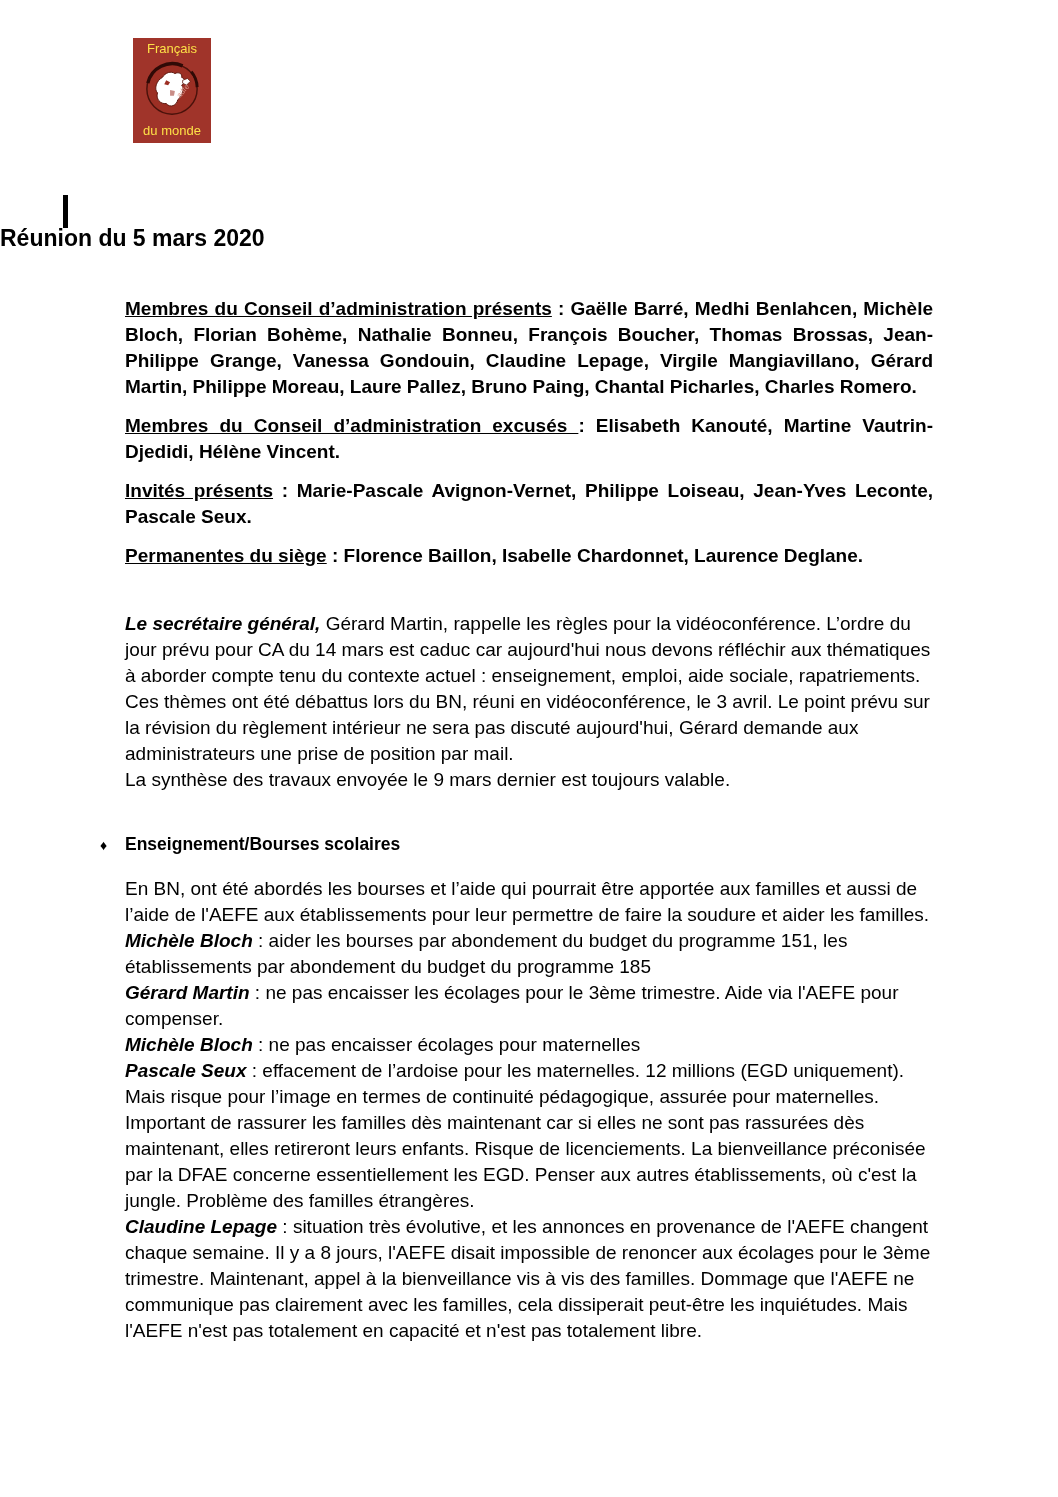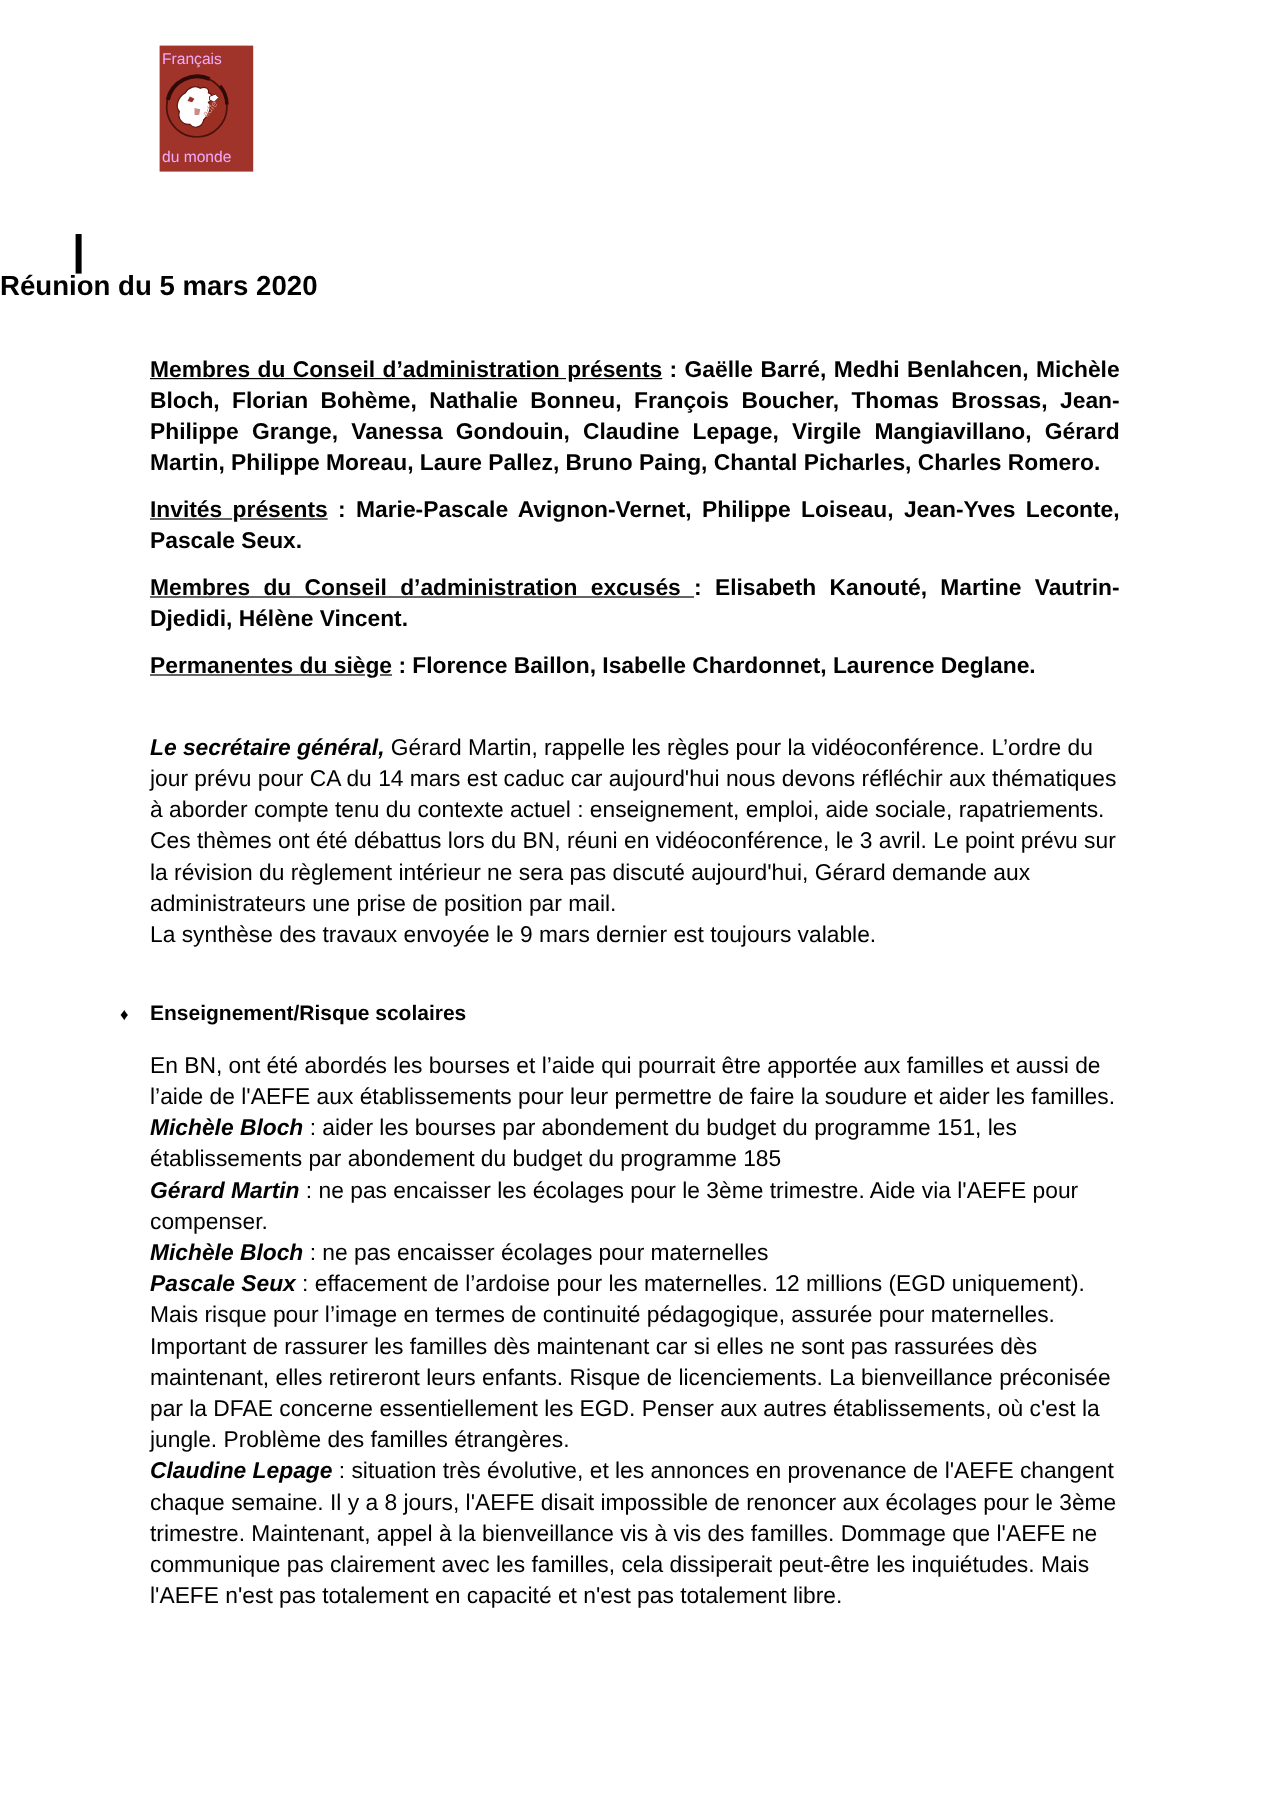--- a/index.html
+++ b/index.html
@@ -18,24 +18,24 @@
   
   .header {
     display: flex;
     align-items: flex-start;
     padding: 38px 0 0 133px;
   }
   .logo {
     width: 78px;
     height: 105px;
     background: #a0342a;
-    color: #f0abfc;
+    color: #fde047;
     display: flex;
     flex-direction: column;
-    align-items: flex-start;
+    align-items: center;
     justify-content: space-between;
     padding: 4px 2px 5px 2px;
     flex: 0 0 auto;
   }
   .logo-text {
     font-size: 13px;
     line-height: 14px;
     white-space: nowrap;
   }
   .logo-globe { width: 58px; height: 60px; display: block; }
@@ -140,33 +140,33 @@
   </div>
 
   <div class="revision-bar"></div>
 
   <div class="page-title">Réunion du 5 mars 2020</div>
 
   <div class="content">
 
     <div class="attendance">
       <p><span class="att-label">Membres du Conseil d’administration présents</span><span> : </span><span>Gaëlle Barré, Medhi Benlahcen, Michèle Bloch, Florian Bohème, Nathalie Bonneu, François Boucher, Thomas Brossas, Jean-Philippe Grange, Vanessa Gondouin, Claudine Lepage, Virgile Mangiavillano, Gérard Martin, Philippe Moreau, Laure Pallez, Bruno Paing, Chantal Picharles, Charles Romero.</span></p>
+      <p><span class="att-label">Membres du Conseil d’administration excusés </span><span> : </span><span>Elisabeth Kanouté, Martine Vautrin-Djedidi, Hélène Vincent.</span></p>
       <p><span class="att-label">Invités présents</span><span> : </span><span>Marie-Pascale Avignon-Vernet, Philippe Loiseau, Jean-Yves Leconte, Pascale Seux.</span></p>
-      <p><span class="att-label">Membres du Conseil d’administration excusés </span><span> : </span><span>Elisabeth Kanouté, Martine Vautrin-Djedidi, Hélène Vincent.</span></p>
       <p><span class="att-label">Permanentes du siège</span><span> : </span><span>Florence Baillon, Isabelle Chardonnet, Laurence Deglane.</span></p>
     </div>
 
     <div class="intro-block">
       <p><span class="lead">Le secrétaire général,</span><span> Gérard Martin, rappelle les règles pour la vidéoconférence. L’ordre du jour prévu pour CA du 14 mars est caduc car aujourd'hui nous devons réfléchir aux thématiques à aborder compte tenu du contexte actuel : enseignement, emploi, aide sociale, rapatriements. Ces thèmes ont été débattus lors du BN, réuni en vidéoconférence, le 3 avril. Le point prévu sur la révision du règlement intérieur ne sera pas discuté aujourd'hui, Gérard demande aux administrateurs une prise de position par mail.</span></p>
       <p>La synthèse des travaux envoyée le 9 mars dernier est toujours valable.</p>
     </div>
 
     <div class="section-heading">
       <span class="bullet">♦</span>
-      <span>Enseignement/Risque scolaires</span>
+      <span>Enseignement/Bourses scolaires</span>
     </div>
 
     <p class="section-intro">En BN, ont été abordés les bourses et l’aide qui pourrait être apportée aux familles et aussi de l’aide de l'AEFE aux établissements pour leur permettre de faire la soudure et aider les familles.</p>
 
     <p class="statement"><span class="speaker">Michèle Bloch</span><span> : </span><span>aider les bourses par abondement du budget du programme 151, les établissements par abondement du budget du programme 185</span></p>
     <p class="statement"><span class="speaker">Gérard Martin</span><span> : </span><span>ne pas encaisser les écolages pour le 3ème trimestre. Aide via l'AEFE pour compenser.</span></p>
     <p class="statement"><span class="speaker">Michèle Bloch</span><span> : </span><span>ne pas encaisser écolages pour maternelles</span></p>
     <p class="statement"><span class="speaker">Pascale Seux</span><span> : </span><span>effacement de l’ardoise pour les maternelles. 12 millions (EGD uniquement). Mais risque pour l’image en termes de continuité pédagogique, assurée pour maternelles. Important de rassurer les familles dès maintenant car si elles ne sont pas rassurées dès maintenant, elles retireront leurs enfants. Risque de licenciements. La bienveillance préconisée par la DFAE concerne essentiellement les EGD. Penser aux autres établissements, où c'est la jungle. Problème des familles étrangères.</span></p>
     <p class="statement"><span class="speaker">Claudine Lepage</span><span> : </span><span>situation très évolutive, et les annonces en provenance de l'AEFE changent chaque semaine. Il y a 8 jours, l'AEFE disait impossible de renoncer aux écolages pour le 3ème trimestre. Maintenant, appel à la bienveillance vis à vis des familles. Dommage que l'AEFE ne communique pas clairement avec les familles, cela dissiperait peut-être les inquiétudes. Mais l'AEFE n'est pas totalement en capacité et n'est pas totalement libre.</span></p>
 

